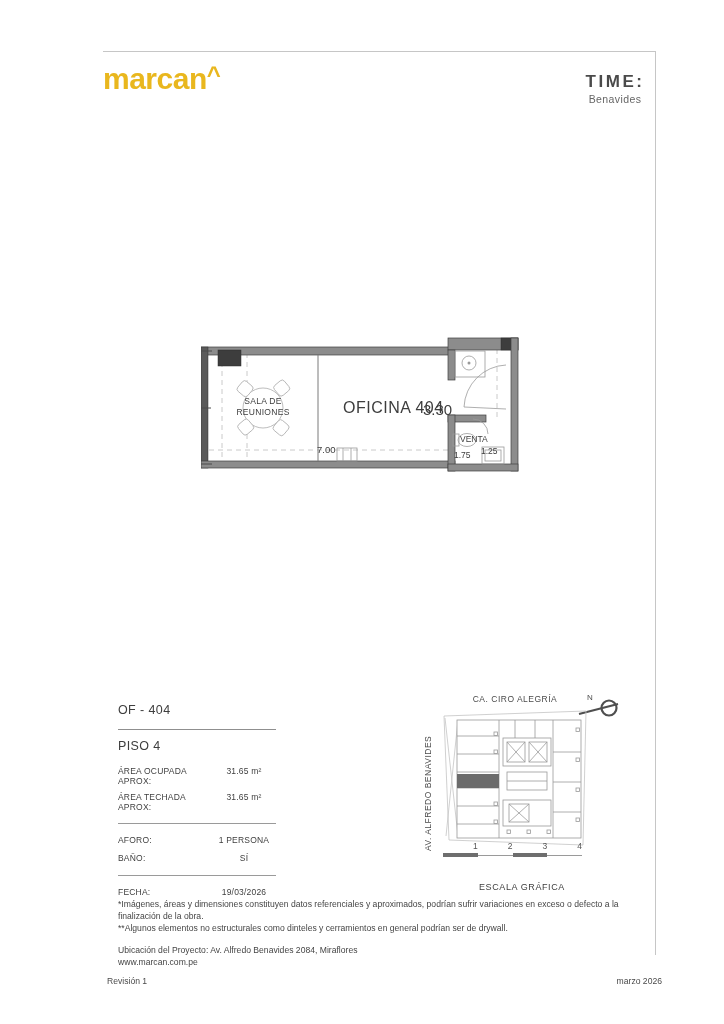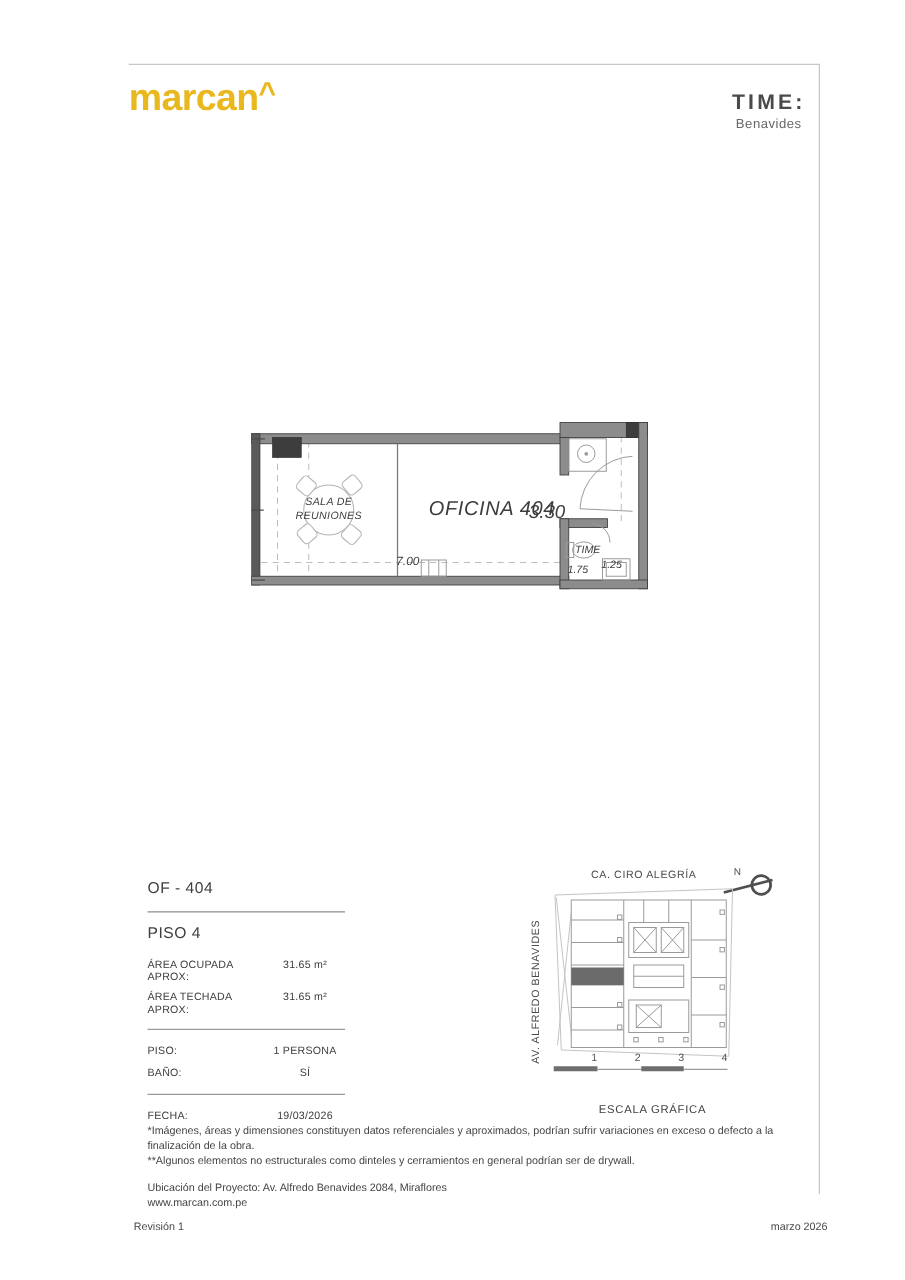--- a/index.html
+++ b/index.html
@@ -16,21 +16,21 @@
   .brand .caret { position:relative; top:-6px; font-size:24px; font-weight:800; }
   .partner { position:absolute; left:573px; top:72px; width:84px; text-align:center; }
   .partner-name { font-size:17px; font-weight:700; letter-spacing:2.5px; color:#4a4a4a; }
   .partner-sub  { font-size:10.5px; color:#666; letter-spacing:0.4px; margin-top:1px; }
 
   .doc-title { position:absolute; left:242px; top:119px; width:240px; text-align:center; }
   .doc-title .l1 { font-size:11px; color:#3c3c3c; letter-spacing:0.4px; }
   .doc-title .l2 { font-size:11px; color:#3c3c3c; letter-spacing:0.4px; margin-top:3px; }
 
   
-  .plan-wrap { position:absolute; left:201px; top:337px; width:262px; height:136px;font-style:italic; }
+  .plan-wrap { position:absolute; left:201px; top:337px; width:262px; height:136px; }
   .plan-label { position:absolute; color:#3d3d3d; }
   .lbl-sala { left:21px; top:59px; width:82px; text-align:center; font-size:8.5px; line-height:1.25; letter-spacing:0.3px; }
   .lbl-oficina { left:142px; top:62px; font-size:16px; letter-spacing:0.5px; }
   .lbl-330 { left:222px; top:64px; font-size:15px; }
   .lbl-700 { left:116px; top:107px; font-size:9.5px; }
   .lbl-175 { left:253px; top:86px; font-size:8.5px;margin-top:27px; }
   .lbl-sshh { left:259px; top:97px; font-size:8.5px; }
   .lbl-125 { left:280px; top:109px; font-size:8.5px; }
 
   svg .wall   { fill:#8c8c8c; stroke:#3f3f3f; stroke-width:0.7; }
@@ -160,38 +160,38 @@
       </g>
     </svg>
     <div class="plan-label lbl-sala">
       <div>SALA DE</div>
       <div>REUNIONES</div>
     </div>
     <div class="plan-label lbl-oficina">OFICINA 404</div>
     <div class="plan-label lbl-330">3.30</div>
     <div class="plan-label lbl-700">7.00</div>
     <div class="plan-label lbl-175">1.75</div>
-    <div class="plan-label lbl-sshh">TIME</div>
+    <div class="plan-label lbl-sshh">VENTA</div>
     <div class="plan-label lbl-125">1.25</div>
   </div>
 
   <div class="info">
     <div class="info-unit">OF - 404</div>
     <div class="info-floor">PISO 4</div>
     <div class="info-row">
       <span>ÁREA OCUPADA APROX:</span>
       <span class="info-val">31.65 m²</span>
     </div>
     <div class="info-row">
       <span>ÁREA TECHADA APROX:</span>
       <span class="info-val">31.65 m²</span>
     </div>
     <div class="sep"></div>
     <div class="info-row tall">
-      <span>PISO:</span>
+      <span>AFORO:</span>
       <span class="info-val">1 PERSONA</span>
     </div>
     <div class="info-row tall">
       <span>BAÑO:</span>
       <span class="info-val">SÍ</span>
     </div>
     <div class="sep"></div>
     <div class="info-row tall">
       <span>FECHA:</span>
       <span class="info-val">19/03/2026</span>

